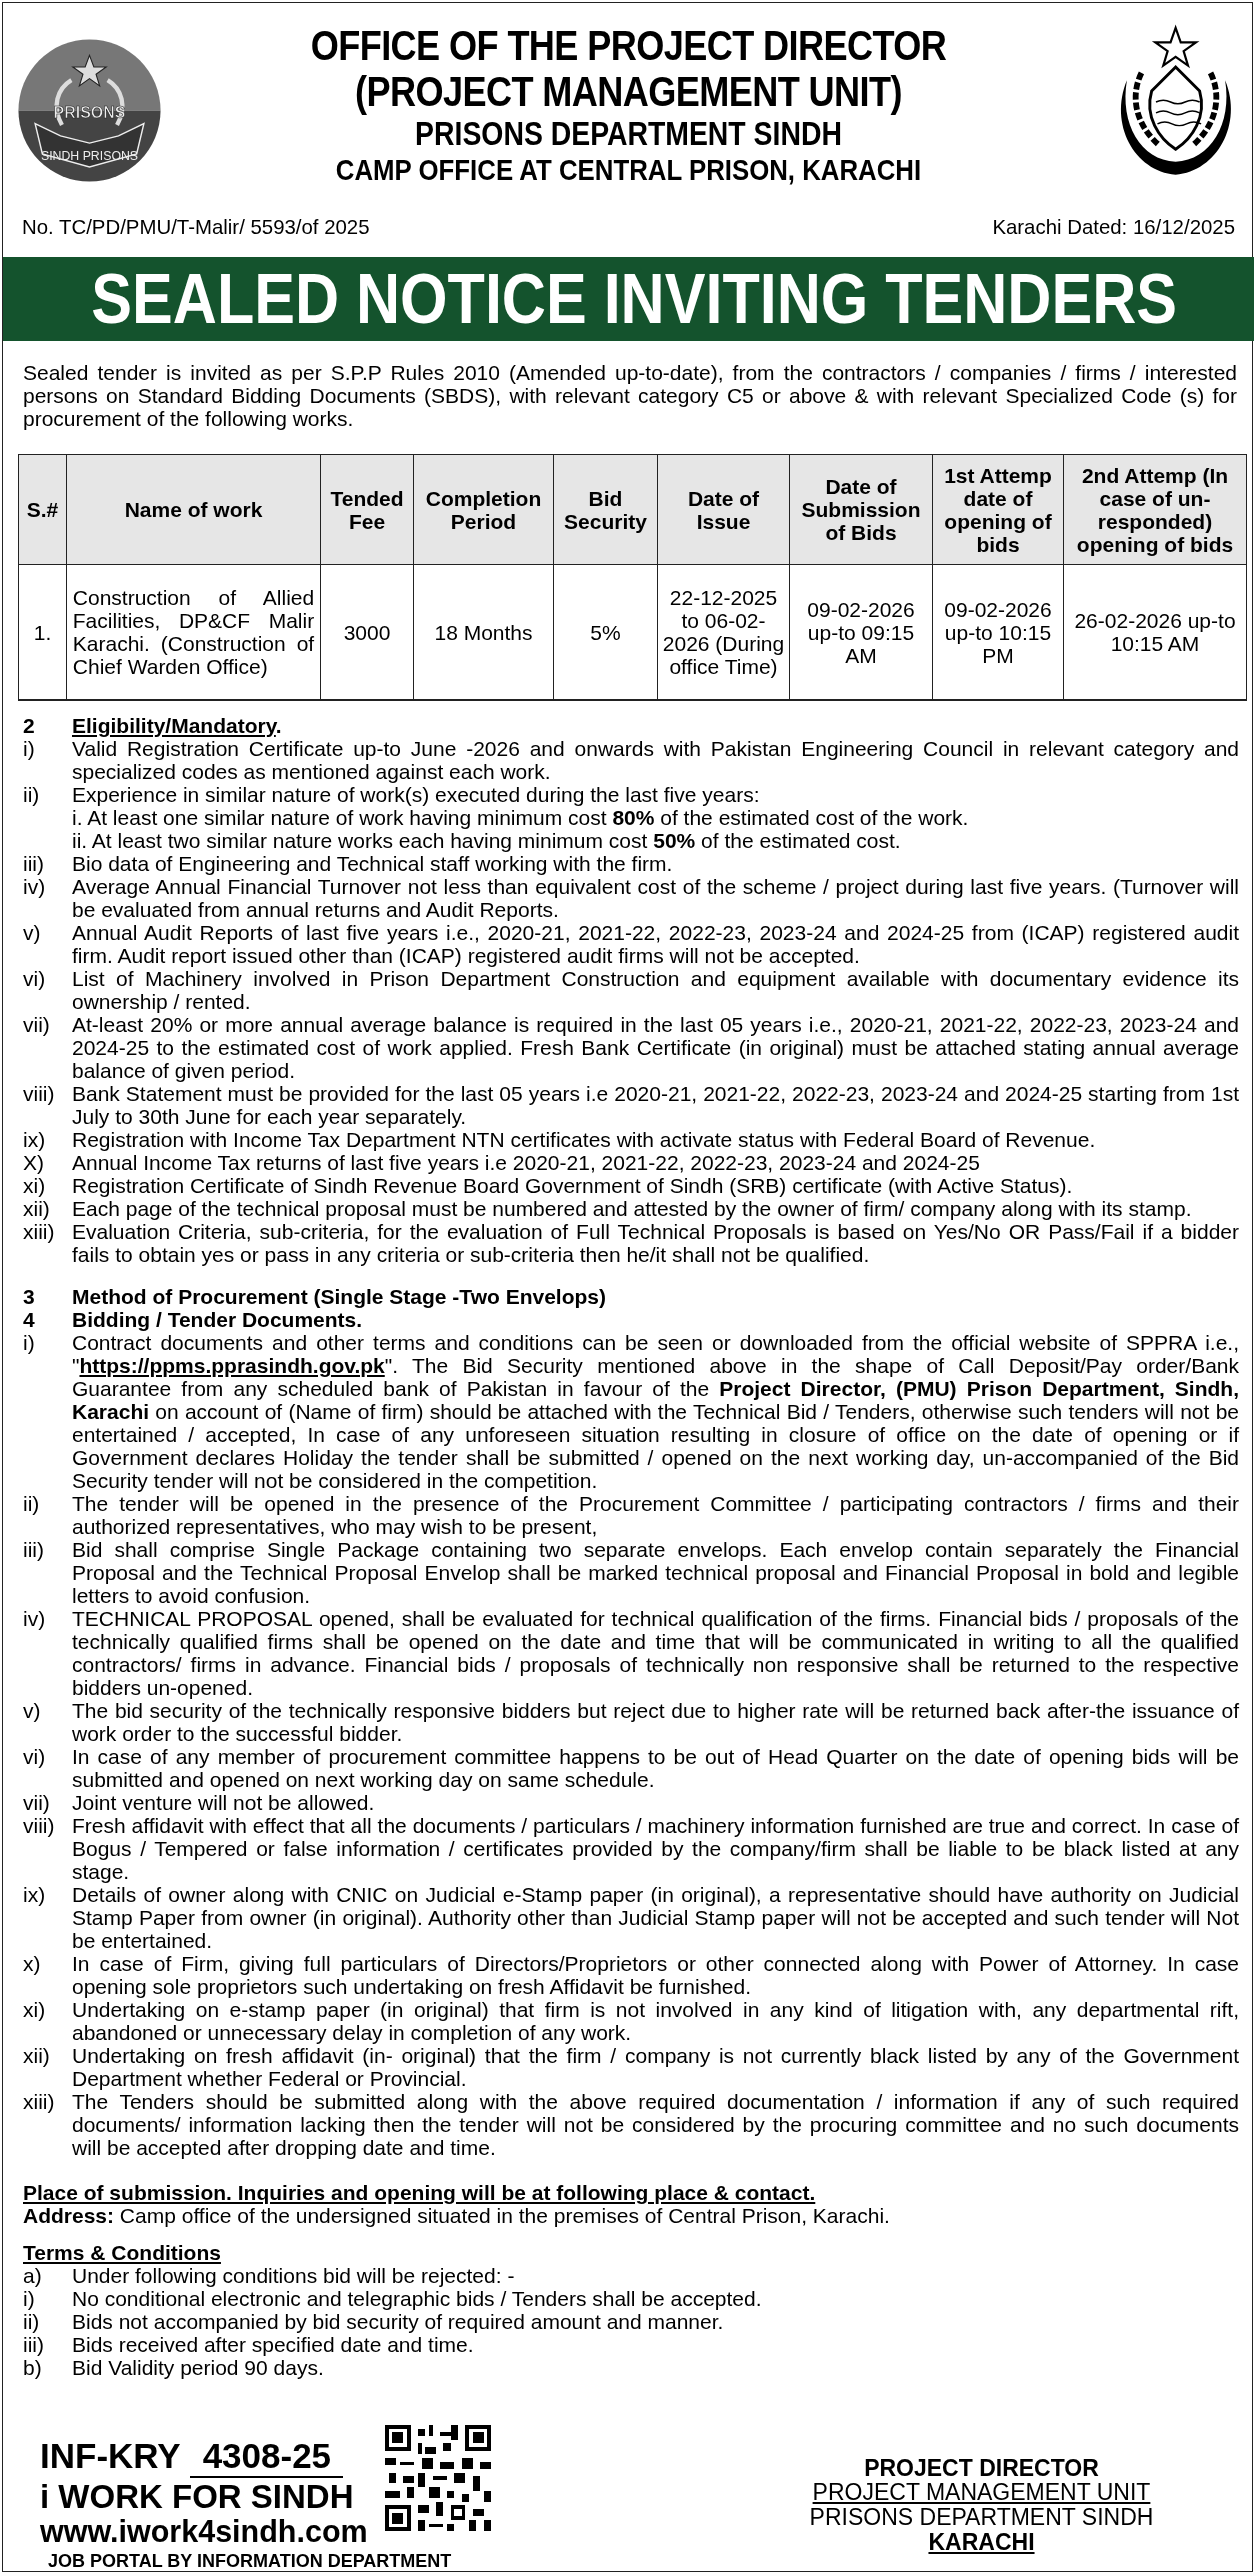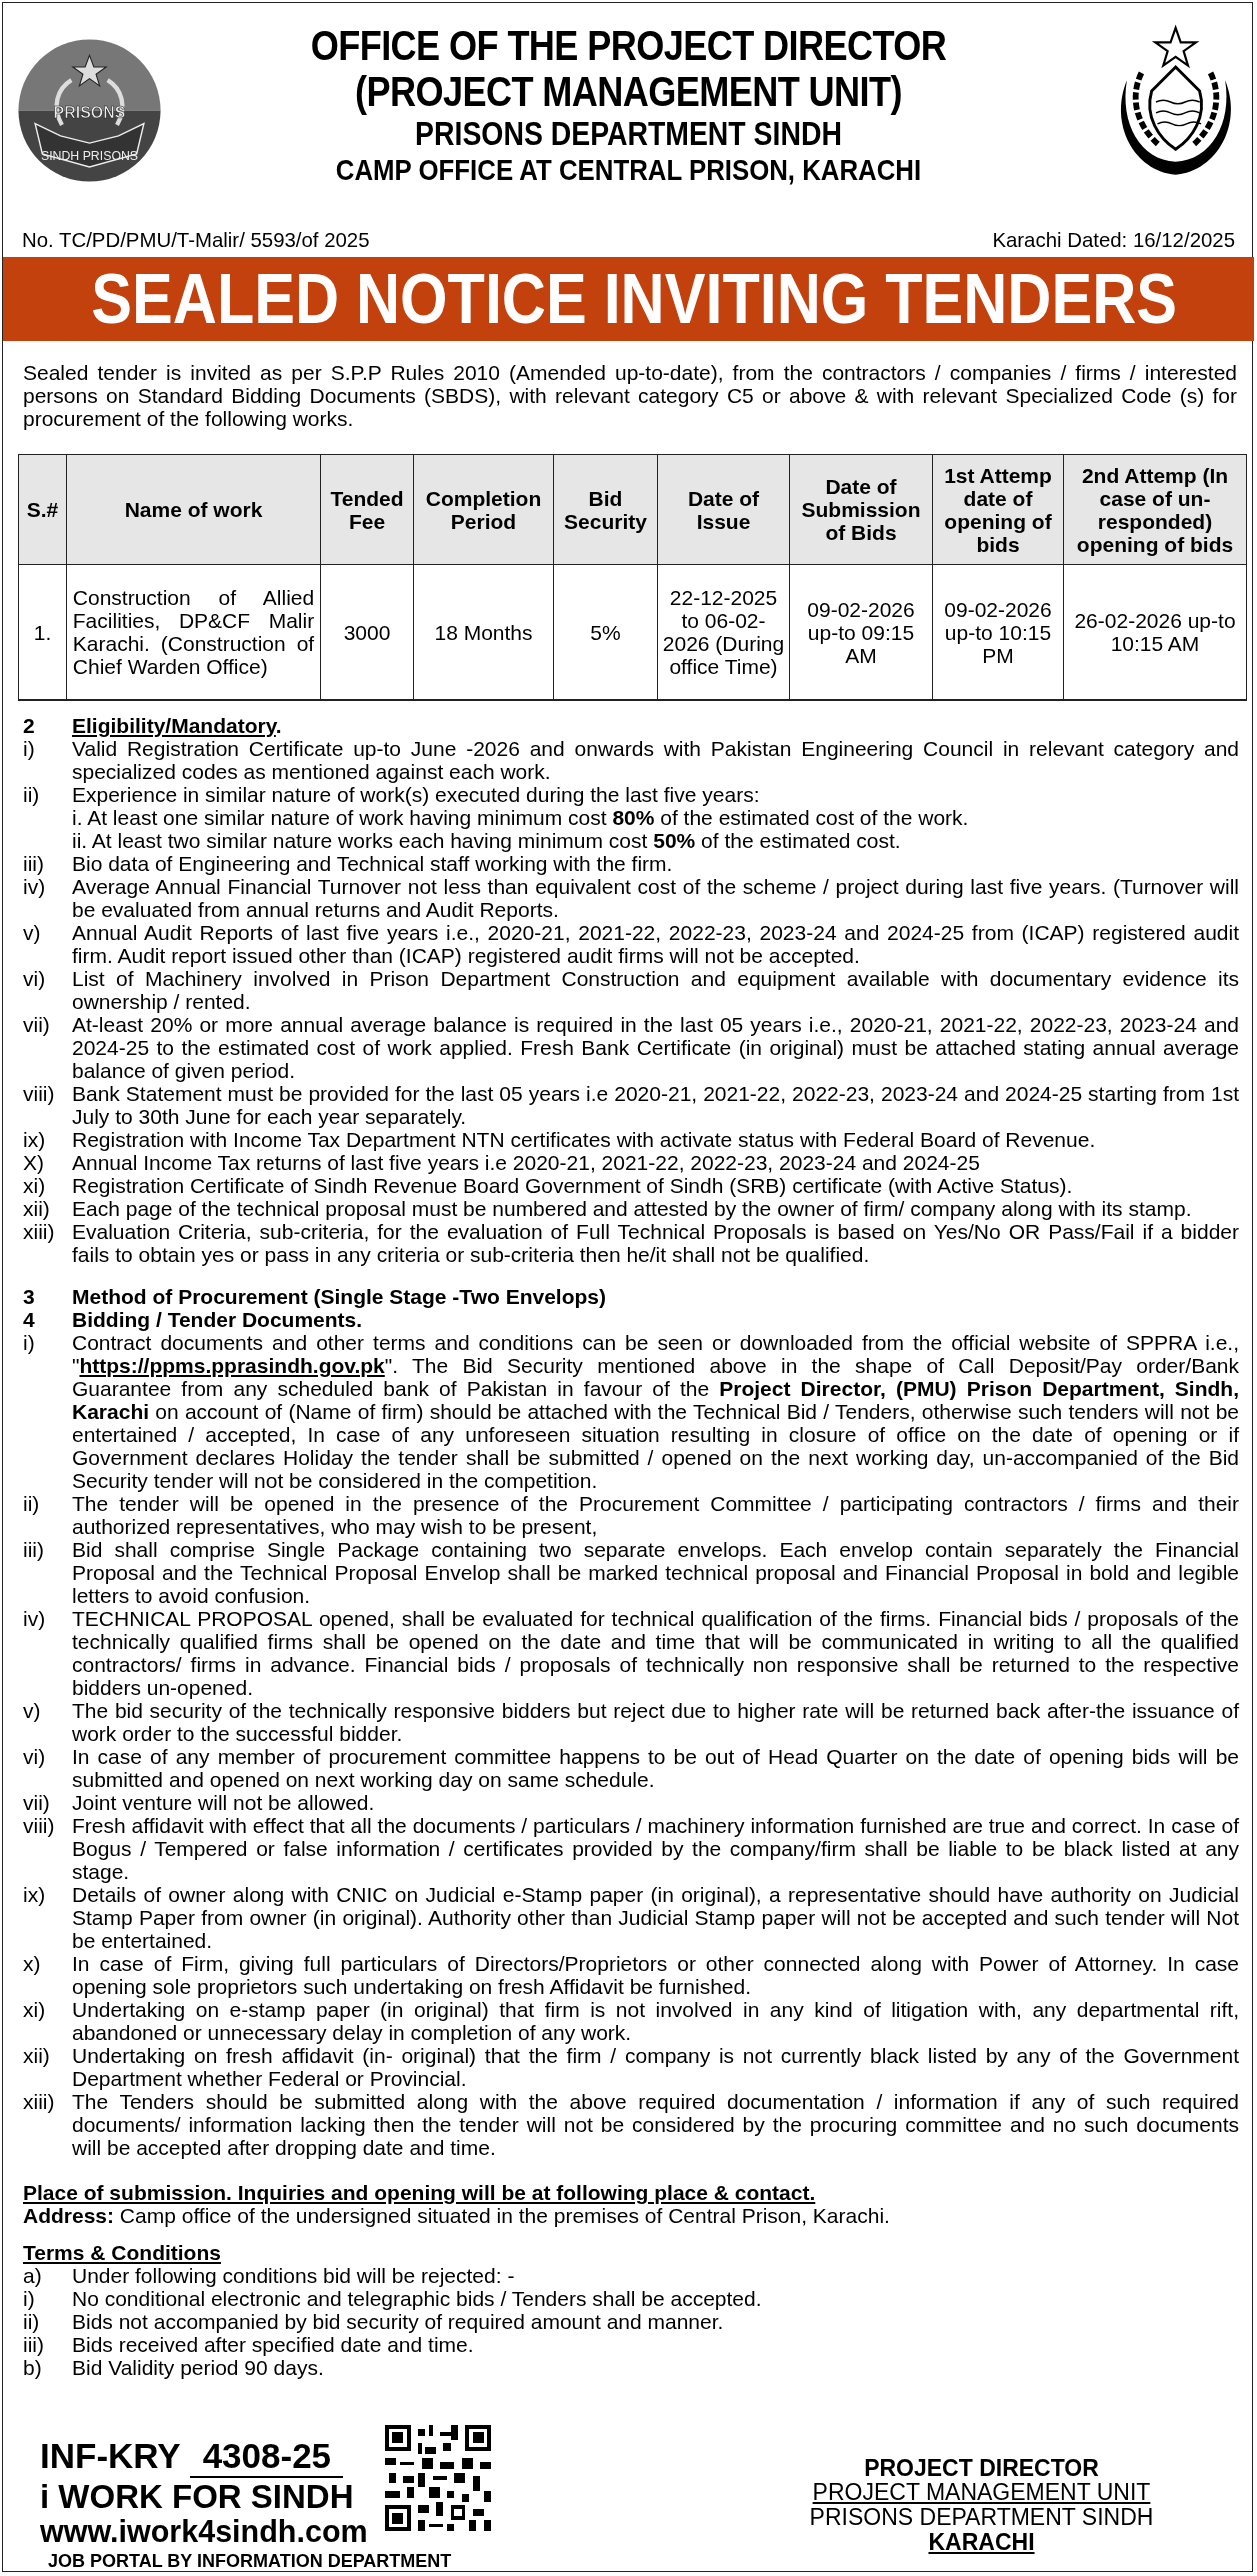--- a/index.html
+++ b/index.html
@@ -1,29 +1,29 @@
 <!DOCTYPE html>
 <html style="font-size:11.6px"><head>
 <meta charset="utf-8">
 <style>
   html, body { margin:0; padding:0; background:#fff; }
   body { width:1257px; height:2576px; position:relative; overflow:hidden;
          font-family:"Liberation Sans", sans-serif; color:#000; }
   .frame { position:absolute; left:1.5px; top:1.5px; width:1251px; height:2570px;
            border:1.5px solid #222; box-sizing:border-box; }
-  .abs { position:absolute;margin-top:13px; }
+  .abs { position:absolute; }
   .head-line { position:absolute; left:0; width:1257px; text-align:center;
                font-weight:bold; transform-origin:center top; white-space:nowrap; }
   .h1 { top:22px; font-size:42px; letter-spacing:-0.7px; transform:scaleX(0.86); }
   .h2 { top:68px; font-size:42px; letter-spacing:-0.7px; transform:scaleX(0.86); }
   .h3 { top:115px; font-size:33px; transform:scaleX(0.86); }
   .h4 { top:153px; font-size:30px; transform:scaleX(0.86); }
   .refno { left:22px; top:216px; font-size:20.4px; }
   .dated { right:22px; top:216px; font-size:20.4px; }
-  .banner { position:absolute; left:2.9px; top:257px; width:1251px; height:84px; background:#c2410c;
+  .banner { position:absolute; left:2.9px; top:257px; width:1251px; height:84px; background:#14532d;
             color:#fff; text-align:center; font-weight:bold; font-size:71px; line-height:84px;
             white-space:nowrap; }
   .banner span { display:inline-block; transform:scaleX(0.86); transform-origin:center; }
   .para { position:absolute; left:23px; width:1214px; font-size:21px; line-height:23px;
           text-align:justify; }
   table.tender { position:absolute; left:18px; top:454px; width:1227px; border-collapse:collapse;
                  font-size:21px; table-layout:fixed; }
   table.tender th, table.tender td { border:1.5px solid #222; text-align:center; vertical-align:middle;
                  padding:1.5px 2.9px; line-height:23px; }
   table.tender th { background:#e6e6e6; height:106px; font-weight:bold; }

